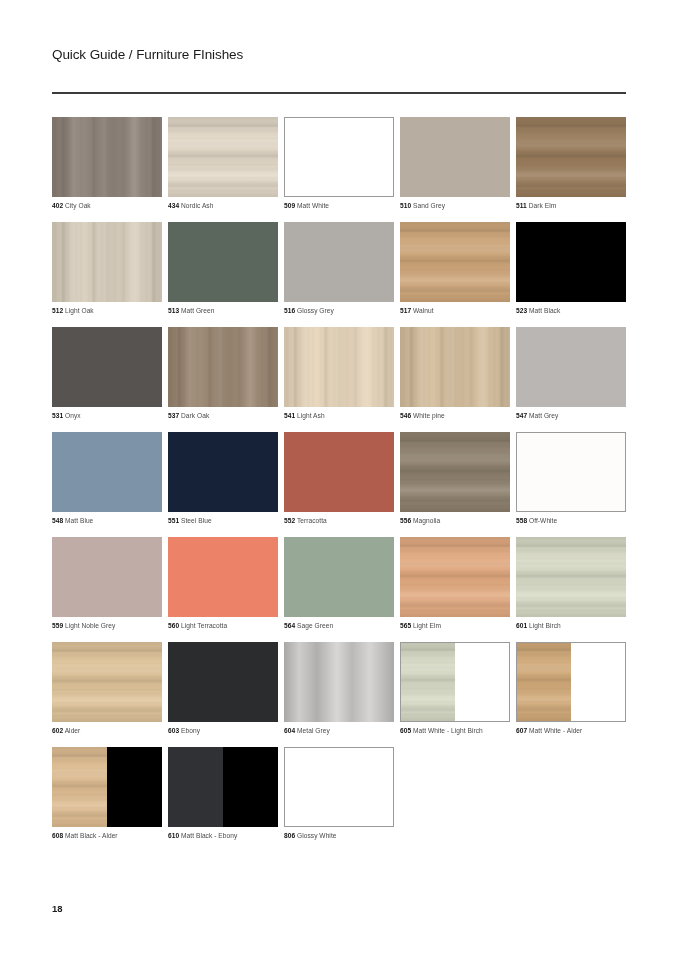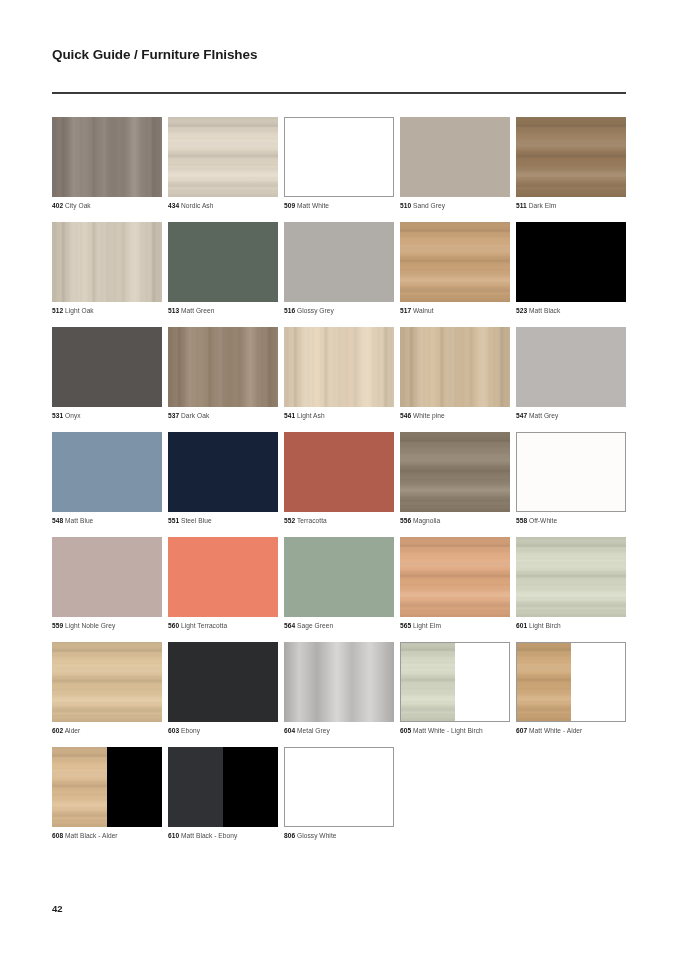--- a/index.html
+++ b/index.html
@@ -21,21 +21,21 @@
     left: 0; top: 0;
     width: 678px;
     height: 959px;
     background: #ffffff;
   }
   .page-title {
     position: absolute;
     left: 52px;
     top: 47px;
     font-size: 13.5px;
-    font-weight: bold;
+    font-weight: normal;
     letter-spacing: -0.1px;
     color: #1b1b1b;
   }
   .title-rule {
     position: absolute;
     left: 52px;
     top: 92px;
     width: 574px;
     height: 1.6px;
     background: #3b3b3b;
@@ -337,15 +337,15 @@
           </div>
           <div class="label"><span class="code">610</span><span> Matt Black - Ebony</span></div>
         </div>
         <div class="cell">
           <div class="swatch bordered" style="background: rgb(255, 255, 255);"></div>
           <div class="label"><span class="code">806</span><span> Glossy White</span></div>
         </div>
       </div>
     </div>
 
-  <div class="page-number">42</div>
+  <div class="page-number">18</div>
 
 </div>
 
 </body></html>

